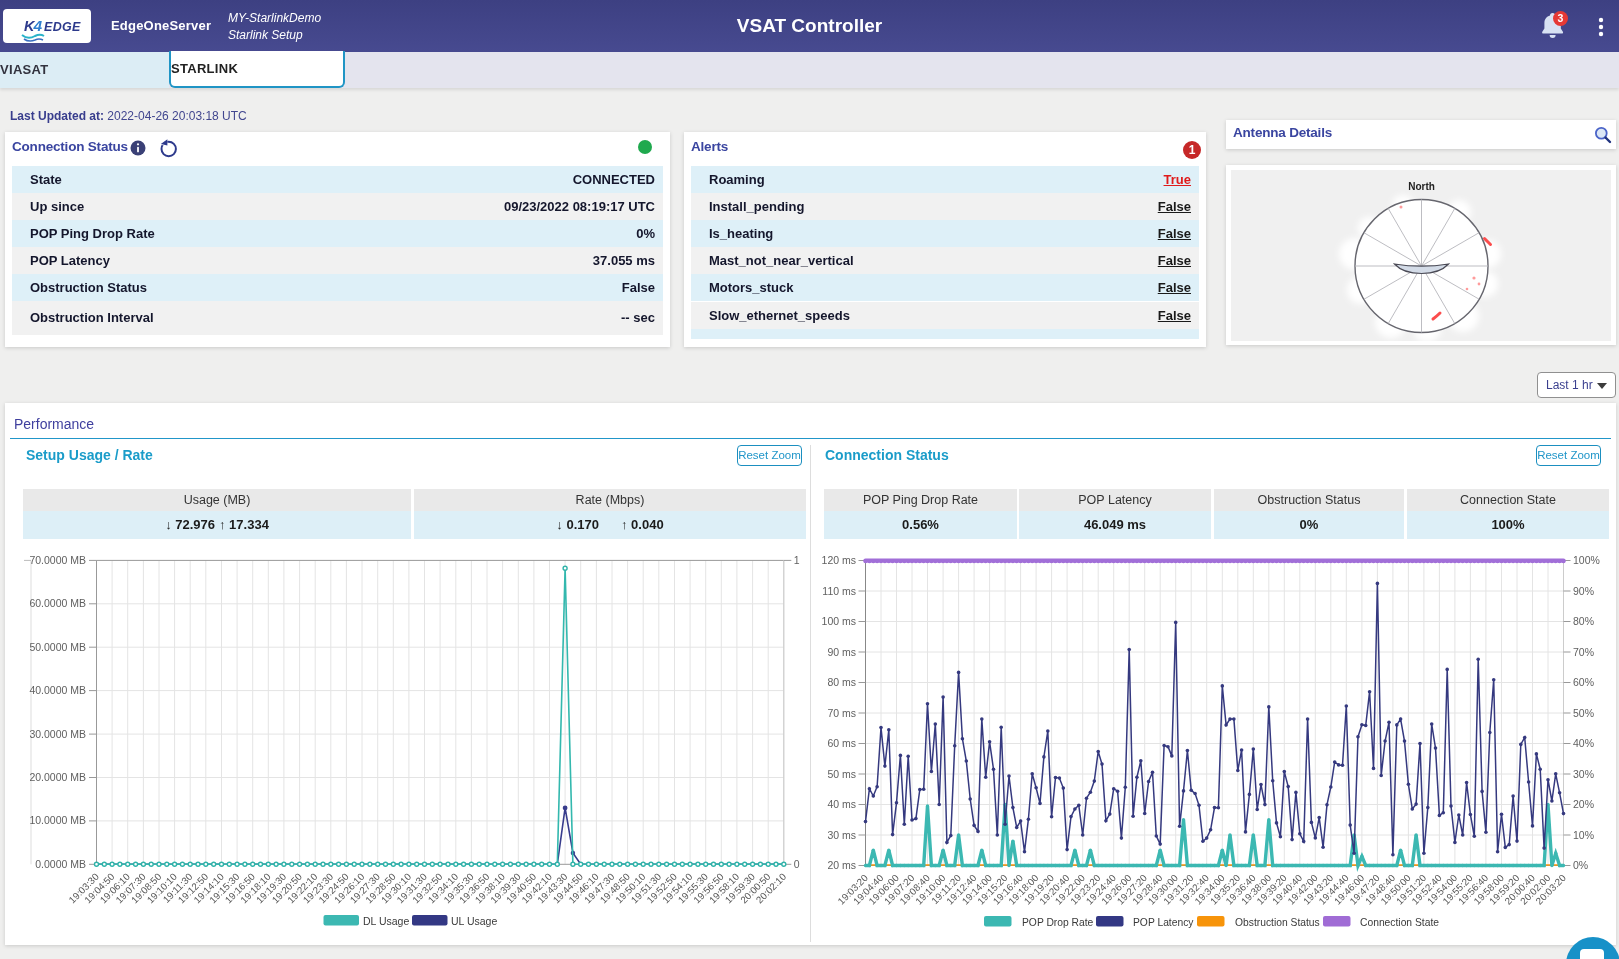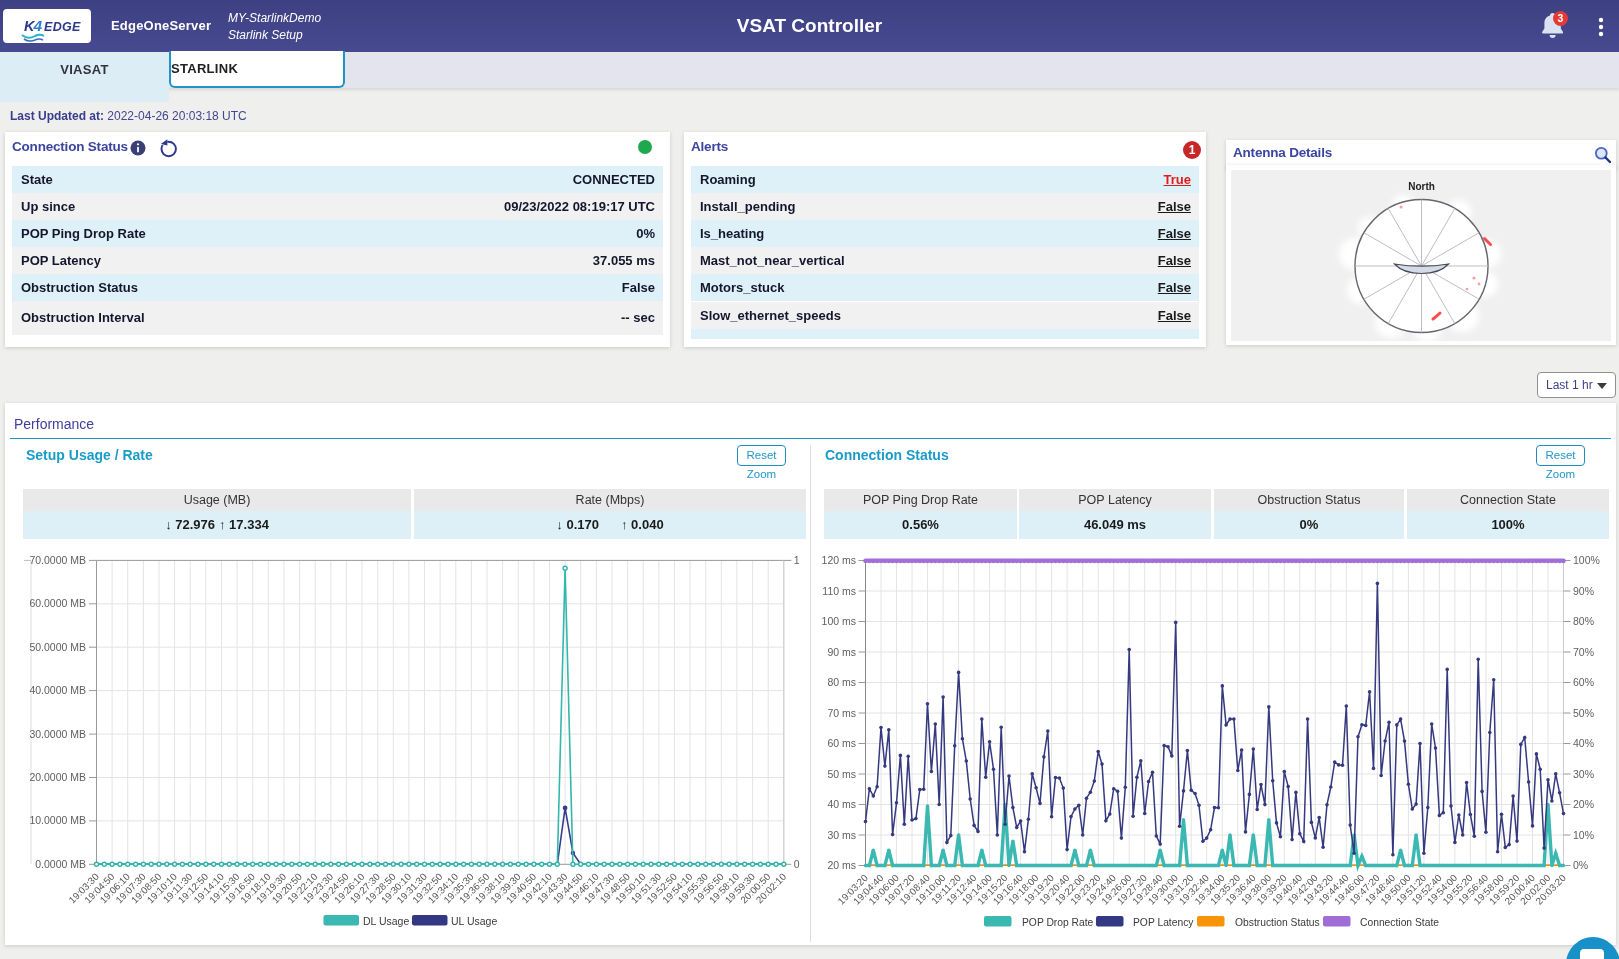--- a/index.html
+++ b/index.html
@@ -4,40 +4,40 @@
 *{margin:0;padding:0;box-sizing:border-box}
 html,body{width:1619px;height:959px;overflow:hidden}
 body{position:relative;background:#efefee;font-family:"Liberation Sans",sans-serif}
 .abs{position:absolute}
 .hdr{left:0;top:0;width:1619px;height:52px;background:linear-gradient(#3d4082,#474a90)}
 .logo{left:3px;top:9px;width:88px;height:34px;background:#fff;border-radius:4px}
 .srv{left:111px;top:0;height:52px;line-height:52px;color:#fff;font-size:13px;font-weight:bold;letter-spacing:.2px}
 .site{left:228px;top:10px;color:#fff;font-size:12px;font-style:italic;line-height:17px}
 .title{left:0;width:1619px;top:0;height:52px;line-height:52px;text-align:center;color:#fff;font-size:19px;font-weight:bold}
 .tabs{left:0;top:52px;width:1619px;height:36px;background:#e4e4ee;box-shadow:0 2px 3px rgba(0,0,0,.10)}
-.tab1{left:0;top:0;width:169px;height:50px;background:#dcedf5;color:#32323e;font-size:13px;font-weight:bold;text-align:center;line-height:36px;letter-spacing:.3px}
+.tab1{left:0;top:0;width:169px;height:36px;background:#dcedf5;color:#32323e;font-size:13px;font-weight:bold;text-align:left;line-height:36px;letter-spacing:.3px}
 .tab2{left:169px;top:-1px;width:176px;height:37px;background:#fff;border:2px solid #2095c5;border-top:none;border-radius:0 0 6px 6px;color:#222;font-size:13px;font-weight:bold;line-height:35px;letter-spacing:.3px}
 .lastupd{left:10px;top:109px;font-size:12px;color:#383d8d;font-weight:bold}
 .lastupd span{font-weight:normal;color:#41468f}
 .card{background:#fff;box-shadow:0 1px 4px rgba(0,0,0,.16)}
 .ct{font-size:13.5px;font-weight:bold;color:#3a45a0;letter-spacing:-.2px}
 .row{display:flex;justify-content:space-between;align-items:center;font-size:13px;font-weight:bold;color:#14162c}
-.row .l{padding-left:9px}
+.row .l{padding-left:18px}
 .row .v{padding-right:8px}
 .rb{background:#def0f8}
 .rg{background:#f1f1f1}
 a.f{color:#1a1a1a;text-decoration:underline}
 a.t{color:#e01b1b;text-decoration:underline}
 .seltime{left:1537px;top:372px;width:79px;height:26px;background:#fff;border:1px solid #909090;border-radius:4px;font-size:12px;color:#3a3f8e;line-height:24px;padding-left:8px}
 .caret{right:8px;top:10px;width:0;height:0;border-left:5px solid transparent;border-right:5px solid transparent;border-top:6px solid #3c3c3c}
 .perf{left:5px;top:403px;width:1611px;height:542px}
 .perft{left:9px;top:13px;font-size:14px;font-weight:normal;color:#3f3f9e}
 .hr{left:5px;top:35px;width:1601px;height:1px;background:#2196c9}
 .cht{font-size:14px;font-weight:bold;color:#1a9cc9}
-.rz{width:49px;height:21px;border:1px solid #1b8fc0;border-radius:4px;background:#fff;color:#2196c9;font-size:11.5px;text-align:center;line-height:19px}
+.rz{width:65px;height:21px;border:1px solid #1b8fc0;border-radius:4px;background:#fff;color:#2196c9;font-size:11.5px;text-align:center;line-height:19px}
 .shead{background:#e9e9e9;color:#333;font-size:12.5px;text-align:center;line-height:22px;height:22px}
 .sval{background:#ddeff7;color:#1b1b1b;font-size:13px;font-weight:bold;text-align:center;height:28px;line-height:28px}
 .vdiv{left:810px;top:445px;width:1px;height:497px;background:#ddd}
 .chat{left:1566px;top:937px;width:54px;height:54px;border-radius:50%;background:#1791c8}
 .chatin{left:1580px;top:949px;width:24px;height:24px;border-radius:4px;background:#fff}
 </style></head>
 <body>
 <div class="abs hdr">
   <div class="abs logo"><svg width="88" height="34" viewBox="0 0 88 34">
 <text x="21" y="22" font-size="14.5" font-weight="bold" font-style="italic" fill="#2d3a8c" font-family="Liberation Sans">K</text>
@@ -128,21 +128,21 @@
       <span class="l">Motors_stuck</span>
       <span class="v"><a class="f">False</a></span>
     </div>
 <div class="abs row rg" style="left:7px;right:7px;top:169.5px;height:27.2px">
       <span class="l">Slow_ethernet_speeds</span>
       <span class="v"><a class="f">False</a></span>
     </div>
 <div class="abs rb" style="left:7px;right:7px;top:196.7px;height:10px"></div>
 </div>
 
-<div class="abs card" style="left:1226px;top:140px;width:390px;height:29px">
+<div class="abs card" style="left:1226px;top:120px;width:390px;height:29px">
   <div class="abs ct" style="left:7px;top:5px">Antenna Details</div>
   <svg class="abs" style="right:4px;top:6px" width="18" height="18" viewBox="0 0 18 18">
 <circle cx="7.3" cy="7.3" r="5.4" fill="#dbe7f5" stroke="#4a63c8" stroke-width="1.8"></circle>
 <line x1="11.5" y1="11.5" x2="16" y2="16" stroke="#20337f" stroke-width="2.4" stroke-linecap="round"></line>
 </svg>
 </div>
 <div class="abs card" style="left:1226px;top:165px;width:390px;height:180px">
   <div class="abs" style="left:5px;top:5px;width:380px;height:171px;background:#f0f0f0"></div>
 </div>
 <svg class="abs" style="left:1231px;top:170px" width="380" height="171" viewBox="0 0 380 171">

